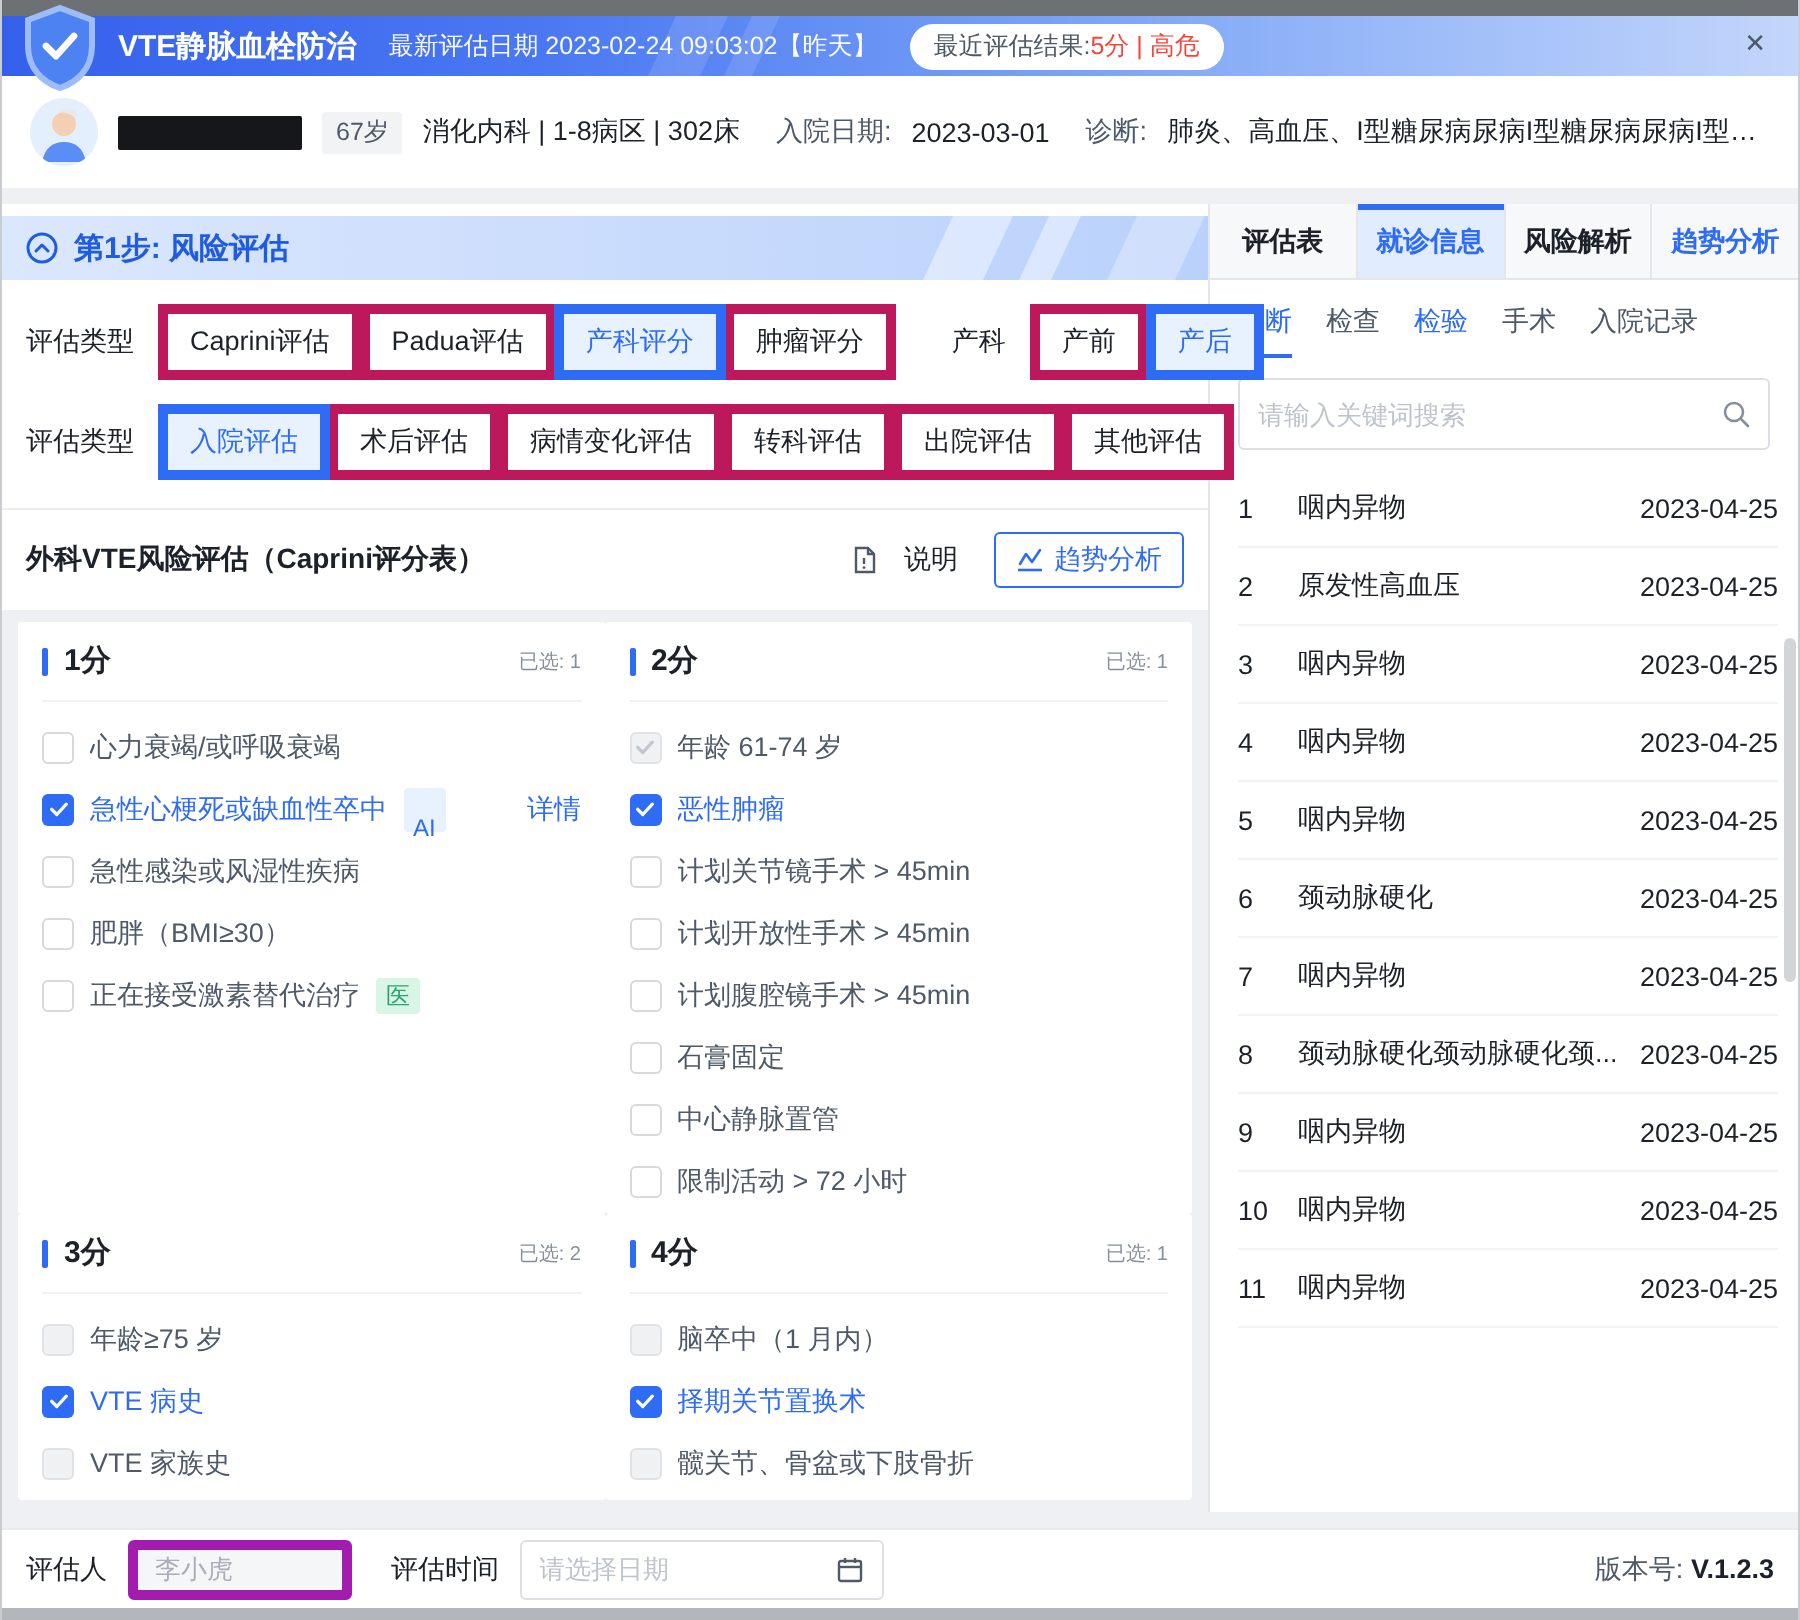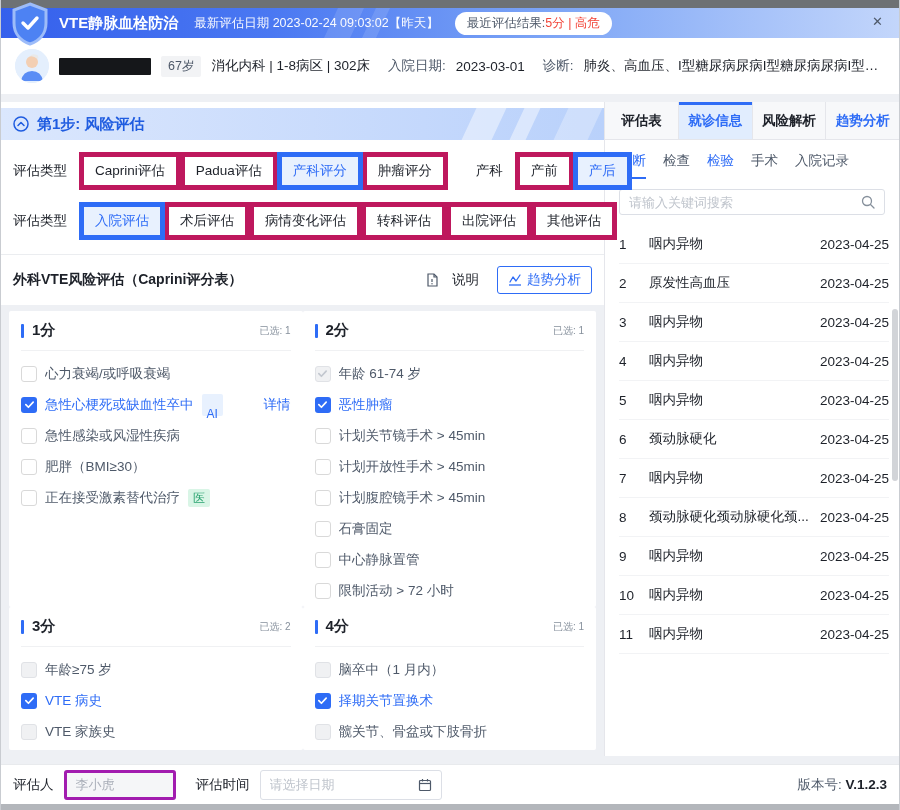--- a/index.html
+++ b/index.html
@@ -119,39 +119,39 @@
   .rp-tab.active::before { content:""; position:absolute; top:0; left:0; right:0; height:3px; background:#2e6cf6; }
   .rp-tab.highlight { color:#2e6cf6; }
 
   .rp-subtabs { display:flex; gap:17px; padding:12px 14px 0; font-size:13.5px; color:#4e5969; }
   .subtab { padding-bottom:9px; cursor:pointer; position:relative; white-space:nowrap; }
   .subtab.active { color:#2e6cf6; }
   .subtab.active::after { content:""; position:absolute; left:0; right:0; bottom:0; height:2px; background:#2e6cf6; }
   .subtab.highlight { color:#2e6cf6; }
 
   .rp-search {
-    margin:10px 14px; height:26px; border:1px solid #dcdfe6; border-radius:3px;
+    margin:10px 14px; height:36px; border:1px solid #dcdfe6; border-radius:3px;
     display:flex; align-items:center; padding:0 9px; gap:6px; background:#fff;
   }
   .rp-search input { border:none; outline:none; flex:1; font-size:13px; color:#1d2129; font-family:inherit; background:transparent; }
   .rp-search input::placeholder { color:#bfc4cc; }
 
   .rp-list { flex:1; overflow:hidden; position:relative; padding:0 10px 0 14px; }
   .list-row { display:flex; align-items:center; height:39px; border-bottom:1px solid #f2f3f5; font-size:13.5px; color:#1d2129; }
   .list-no { width:30px; flex:none; }
   .list-name { flex:1; min-width:0; white-space:nowrap; overflow:hidden; text-overflow:ellipsis; padding-right:8px; }
   .list-date { flex:none; }
   .rp-scroll-thumb { position:absolute; right:1px; top:84px; width:6px; height:172px; background:#d2d4d8; border-radius:3px; }
 
   
   .footer-gap { height:8px; background:#eef0f4; }
   .footer { height:40px; display:flex; align-items:center; gap:10px; padding:0 12px; background:#fff; font-size:13.5px; color:#1d2129; border-top:1px solid #e8eaed; }
   .f-label { white-space:nowrap; }
   .assessor-input {
-    width:112px; height:30px; border:3px solid #a21caf; border-radius:3px; background:#f5f6f8;
+    width:112px; height:30px; border:5px solid #a21caf; border-radius:3px; background:#f5f6f8;
     color:#a9aeb8; font-size:13px; padding:0 9px; font-family:inherit;
   }
   .time-input {
     width:182px; height:30px; border:1px solid #dcdfe6; border-radius:3px; background:#fff;
     display:flex; align-items:center; padding:0 9px; gap:6px; cursor:pointer;
   }
   .time-input span { flex:1; color:#bfc4cc; font-size:13px; white-space:nowrap; overflow:hidden; }
   .version { margin-left:auto; color:#4e5969; white-space:nowrap; }
   .version b { color:#1d2129; }
 </style>

